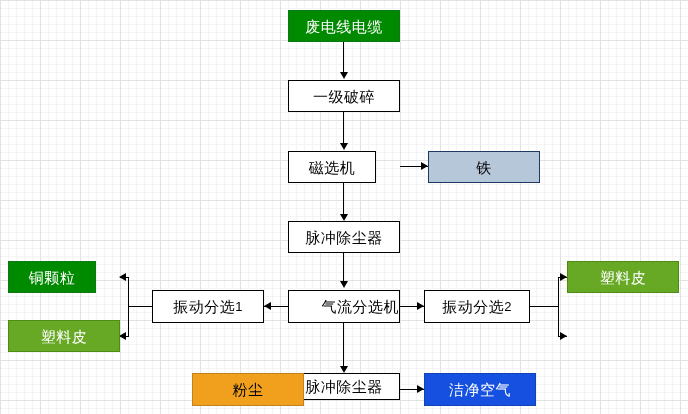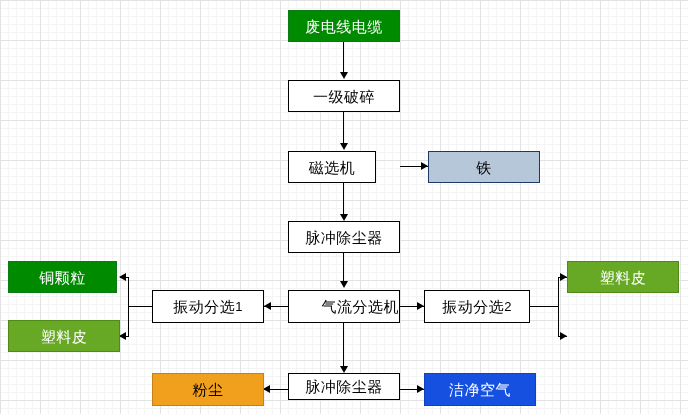--- a/index.html
+++ b/index.html
@@ -51,20 +51,21 @@
   }
   .node.steel {
     background: #b6c7da;
     border: 1px solid #1f3864;
     color: #000000;
   }
   .node.orange {
     background: #f0a01c;
     border: 1px solid #c4801a;
     color: #000000;
+    margin-left: 40px;
   }
   .node.blue {
     background: #1550e0;
     border: 1px solid #1242bb;
     color: #ffffff;
   }
   .node .sub {
     font-size: 13px;
   }
   
@@ -173,21 +174,21 @@
   <div class="node plain" style="left:152px; top:290px; width:112px; height:33px;">
     <span>振动分选</span>
       <span class="sub">1</span>
   </div>
 
   <div class="node plain" style="left:424px; top:290px; width:106px; height:33px;">
     <span>振动分选</span>
       <span class="sub">2</span>
   </div>
 
-  <div class="node green-dark" style="left:8px; top:261px; width:109px; height:32px;">
+  <div class="node green-dark" style="left:8px; top:261px; width:88px; height:32px;">
     <span>铜颗粒</span>
   </div>
 
   <div class="node green-light" style="left:8px; top:320px; width:112px; height:32px;">
     <span>塑料皮</span>
   </div>
 
   <div class="node green-light" style="left:567px; top:261px; width:112px; height:32px;">
     <span>塑料皮</span>
   </div>

